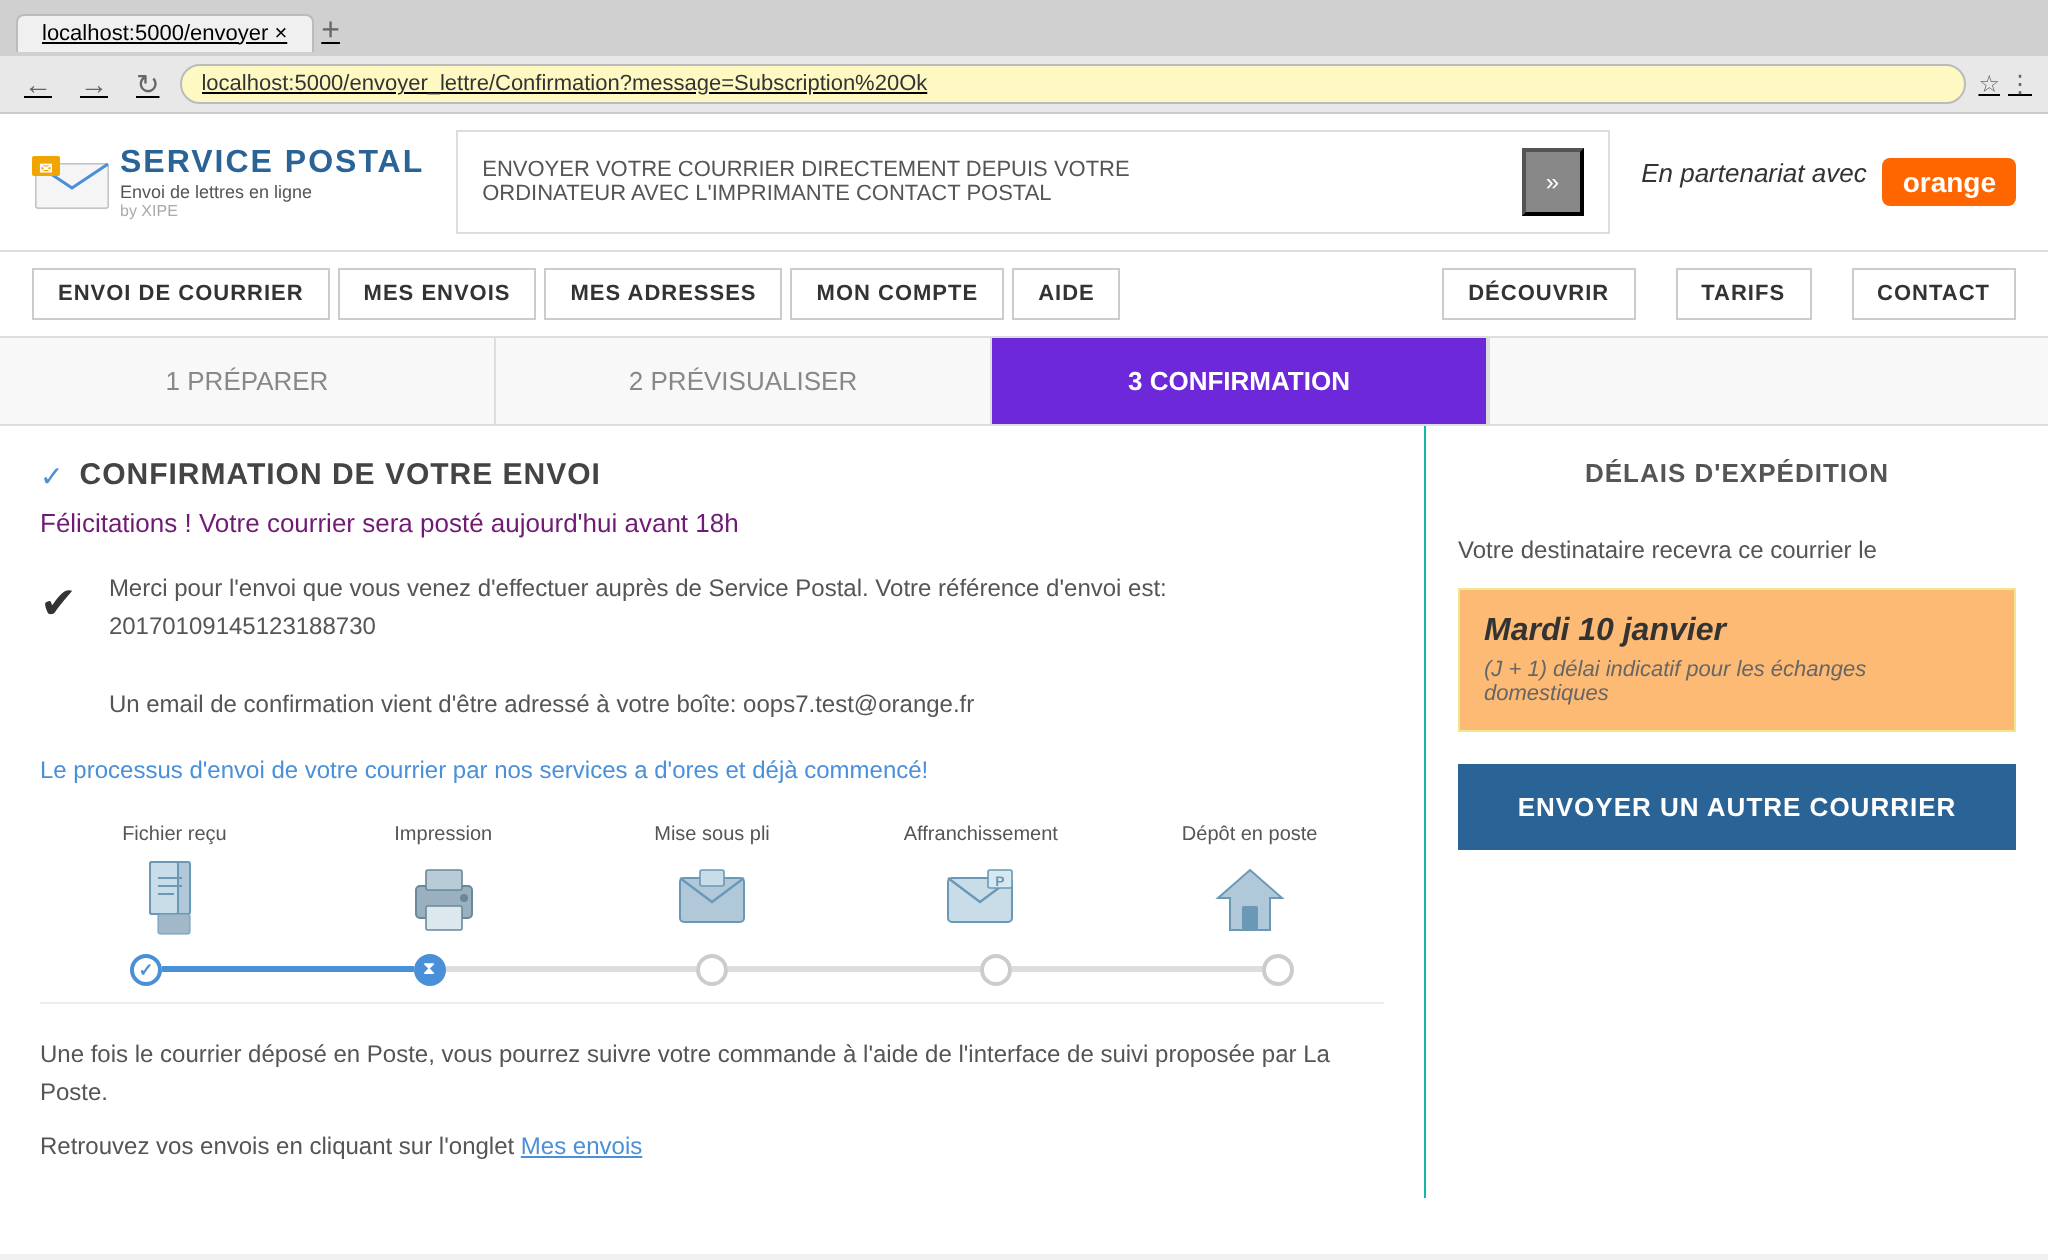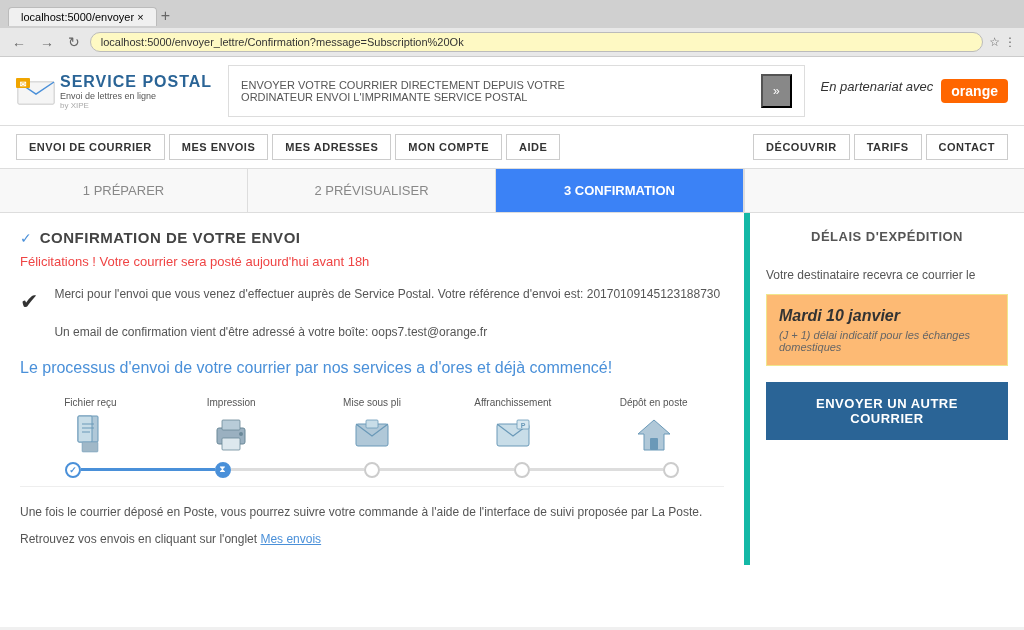--- a/index.html
+++ b/index.html
@@ -1,19 +1,19 @@
 <!DOCTYPE html>
 <html><head>
   <meta charset="utf-8">
   <style>
     * { box-sizing: border-box; margin: 0; padding: 0; }
     body { font-family: Arial, sans-serif; font-size: 13px; background: #f0f0f0; }
 
     
-    .browser-chrome { background: #e8e8e8; border-bottom: 1px solid #ccc; }
+    .browser-chrome { background: #e8e8e8; border-bottom: 1px solid #ccc; text-decoration: underline; }
     .browser-tabs { display: flex; align-items: center; background: #d0d0d0; padding: 4px 8px 0; height: 28px; }
     .browser-tab { background: #f0f0f0; border: 1px solid #bbb; border-bottom: none; border-radius: 4px 4px 0 0; padding: 3px 12px; font-size: 11px; display: flex; align-items: center; gap: 6px; }
     .browser-tab-new { background: none; border: none; color: #666; font-size: 16px; cursor: pointer; margin-left: 4px; }
     .browser-toolbar { display: flex; align-items: center; padding: 4px 8px; gap: 6px; background: #e8e8e8; }
     .browser-nav-btn { background: none; border: none; color: #666; font-size: 14px; cursor: pointer; padding: 2px 4px; }
     .browser-nav-btn:disabled { color: #bbb; }
     .browser-url-bar { flex: 1; background: #fef9c3; border: 1px solid #bbb; border-radius: 12px; padding: 3px 10px; font-size: 11px; color: #333; }
     .browser-actions { display: flex; gap: 4px; }
     .browser-action-btn { background: none; border: none; color: #666; font-size: 12px; cursor: pointer; }
 
@@ -32,43 +32,43 @@
     .banner-area { flex: 1; margin: 0 16px; background: white; border: 1px solid #ddd; padding: 8px 12px; font-size: 11px; color: #555; display: flex; align-items: center; justify-content: space-between; }
     .banner-arrow { background: #888; color: white; padding: 8px 10px; font-size: 12px; cursor: pointer; margin-left: 8px; }
     .partner-area { display: flex; align-items: flex-start; gap: 8px; }
     .partner-text { font-size: 13px; font-style: italic; color: #333; }
     .orange-badge { background: #ff6600; color: white; font-size: 14px; font-weight: bold; padding: 4px 10px; border-radius: 4px; }
 
     
     .nav-bar { display: flex; align-items: center; padding: 8px 16px; gap: 4px; border-bottom: 1px solid #ddd; background: white; }
     .nav-btn { border: 1px solid #ccc; background: white; color: #333; font-size: 11px; padding: 6px 12px; cursor: pointer; letter-spacing: 0.5px; font-weight: bold; }
     .nav-spacer { flex: 1; }
-    .nav-right { display: flex; gap: 4px; margin-left: 29px; }
+    .nav-right { display: flex; gap: 20px; margin-left: 29px; }
 
     
     .steps-bar { display: flex; align-items: stretch; border-bottom: 1px solid #ddd; background: white; }
     .step { flex: 1; text-align: center; padding: 14px 8px; font-size: 13px; color: #888; background: #f8f8f8; border-right: 1px solid #ddd; cursor: pointer; }
-    .step.active { background: #3b82f6; color: white; font-weight: bold; }
+    .step.active { background: #6d28d9; color: white; font-weight: bold; }
     .step:first-child { border-left: none; }
 
     
     .content-area { display: flex; gap: 0; padding: 0; }
     .main-panel { flex: 1; padding: 16px 20px; }
-    .side-panel { width: 280px; border-left: 6px solid #14b8a6; padding: 16px; }
+    .side-panel { width: 312px; border-left: 1px solid #14b8a6; padding: 16px; }
 
     
     .confirm-header { display: flex; align-items: center; gap: 8px; margin-bottom: 8px; }
     .confirm-check { color: #4a90d9; font-size: 14px; }
     .confirm-title { font-size: 15px; font-weight: bold; color: #444; letter-spacing: 0.5px; }
-    .confirm-subtitle { color: #ef4444; font-size: 13px; margin-bottom: 16px; }
+    .confirm-subtitle { color: #701a75; font-size: 13px; margin-bottom: 16px; }
 
     .confirm-box { display: flex; align-items: flex-start; gap: 16px; margin-bottom: 16px; }
     .confirm-checkmark { font-size: 22px; color: #333; margin-top: 4px; }
     .confirm-text { font-size: 12px; color: #555; line-height: 1.6; }
-    .confirm-link { color: #4a90d9; font-size: 16px; margin-bottom: 20px; cursor: pointer; }
+    .confirm-link { color: #4a90d9; font-size: 12px; margin-bottom: 20px; cursor: pointer; }
 
     .follow-up-text { font-size: 12px; color: #555; line-height: 1.6; border-top: 1px solid #eee; padding-top: 16px; }
     .follow-link { color: #4a90d9; cursor: pointer; }
 
     
     .side-title { font-size: 13px; font-weight: bold; color: #555; letter-spacing: 0.5px; margin-bottom: 12px; text-align: center; }
     .side-subtitle { font-size: 12px; color: #555; margin-bottom: 12px; margin-top: 24px; }
     .date-box { background: #fdba74; border: 1px solid #f0e68c; padding: 12px; margin-bottom: 16px; font-style: italic; }
     .date-main { font-size: 16px; font-weight: bold; color: #333; margin-bottom: 4px; }
     .date-note { font-size: 11px; color: #666; }
@@ -128,21 +128,21 @@
       <div class="logo-text">
         <div class="logo-title">SERVICE POSTAL</div>
         <div class="logo-subtitle">Envoi de lettres en ligne</div>
         <div class="logo-by">by XIPE</div>
       </div>
     </div>
 
     <div class="banner-area">
       <div>
         <div>ENVOYER VOTRE COURRIER DIRECTEMENT DEPUIS VOTRE</div>
-        <div>ORDINATEUR ENVOI L'IMPRIMANTE SERVICE POSTAL</div>
+        <div>ORDINATEUR AVEC L'IMPRIMANTE CONTACT POSTAL</div>
       </div>
       <button class="banner-arrow">»</button>
     </div>
 
     <div class="partner-area">
       <span class="partner-text">En partenariat avec</span>
       <span class="orange-badge">orange</span>
     </div>
   </div>
 

